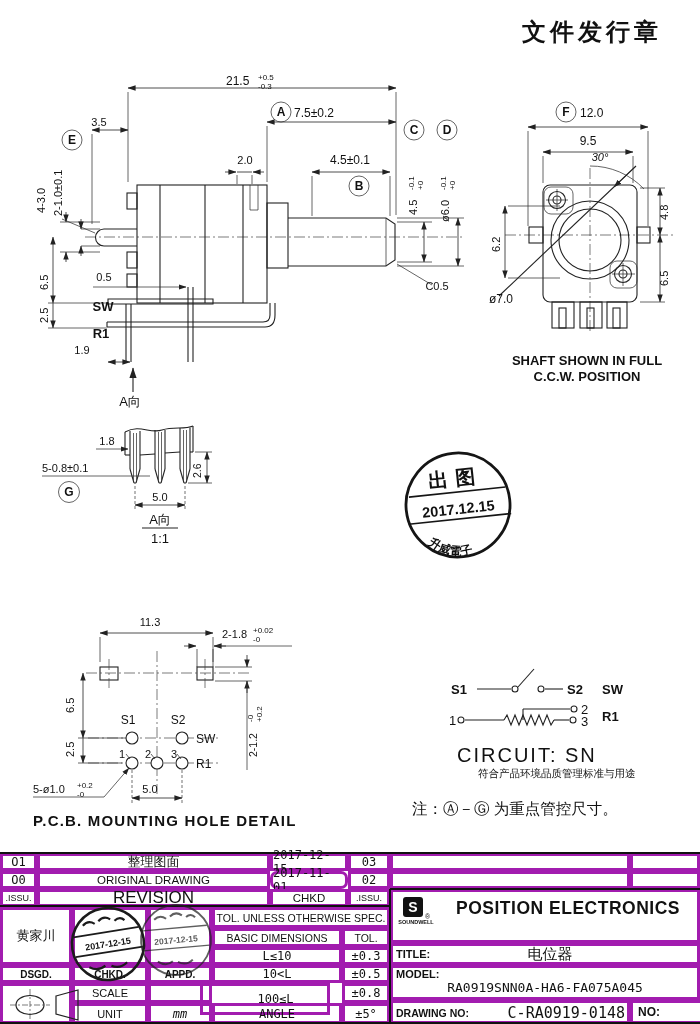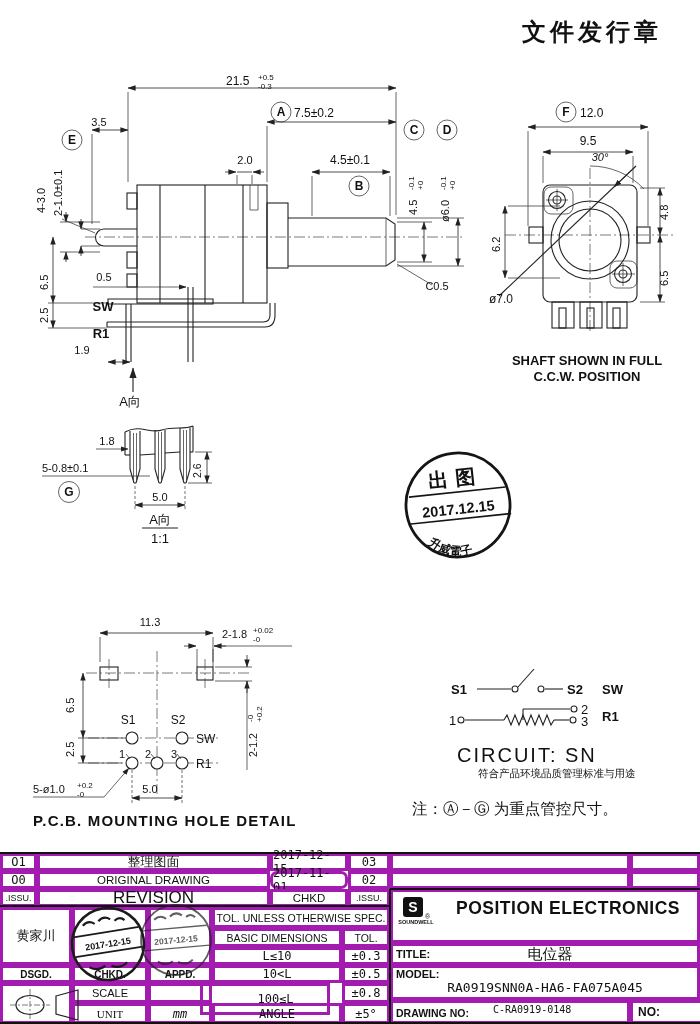--- a/index.html
+++ b/index.html
@@ -392,41 +392,41 @@
   <div class="c lbl-sm" style="left:0;top:965px;width:72px;height:18px;font-size:10px;">DSGD.</div>
   <div class="c lbl-sm" style="left:72px;top:965px;width:76px;height:18px;font-size:10px;">CHKD.</div>
   <div class="c lbl-sm" style="left:148px;top:965px;width:64px;height:18px;font-size:10px;">APPD.</div>
   <div class="c mono" style="left:212px;top:965px;width:130px;height:18px;">10&lt;L</div>
   <div class="c mono" style="left:342px;top:965px;width:48px;height:18px;">±0.5</div>
   <div class="c" style="left:0;top:983px;width:72px;height:41px;"></div>
   <div class="c" style="left:72px;top:983px;width:76px;height:20px;font-size:11px;">SCALE</div>
   <div class="c" style="left:148px;top:983px;width:64px;height:20px;"></div>
   <div class="c mono" style="left:200px;top:983px;width:130px;height:32px;padding-left:21px;">100≤L</div>
   <div class="c mono" style="left:342px;top:983px;width:48px;height:20px;">±0.8</div>
-  <div class="c" style="left:72px;top:1003px;width:76px;height:21px;font-size:11px;font-family:Liberation Serif, serif;">UNIT</div>
+  <div class="c" style="left:72px;top:1003px;width:76px;height:21px;font-size:11px;">UNIT</div>
   <div class="c mono" style="left:148px;top:1003px;width:64px;height:21px;font-style:italic;">mm</div>
   <div class="c mono" style="left:212px;top:1003px;width:130px;height:21px;">ANGLE</div>
   <div class="c mono" style="left:342px;top:1003px;width:48px;height:21px;">±5°</div>
 </div>
 
 <div>
   <div class="c" style="left:390px;top:889px;width:310px;height:54px;"></div>
   <div style="position:absolute;left:403px;top:897px;width:20px;height:20px;background:#111;border-radius:3px;color:#fff;display:flex;align-items:center;justify-content:center;font-weight:bold;font-size:14px;">S</div>
   <div style="position:absolute;left:396px;top:919px;width:40px;text-align:center;font-size:5.5px;font-weight:bold;">SOUNDWELL</div>
   <div style="position:absolute;left:425px;top:913px;font-size:7px;">®</div>
   <div style="position:absolute;left:440px;top:898px;width:256px;font-size:17.5px;font-weight:bold;letter-spacing:0.5px;text-align:center;">POSITION ELECTRONICS</div>
   <div class="c" style="left:390px;top:943px;width:310px;height:22px;"></div>
   <div style="position:absolute;left:396px;top:948px;font-size:11px;font-weight:bold;">TITLE:</div>
   <div style="position:absolute;left:460px;top:945px;width:180px;text-align:center;font-size:15px;">电位器</div>
   <div class="c" style="left:390px;top:965px;width:310px;height:35px;"></div>
   <div style="position:absolute;left:396px;top:968px;font-size:11px;font-weight:bold;">MODEL:</div>
   <div class="mono" style="position:absolute;left:400px;top:980px;width:290px;text-align:center;font-size:13px;">RA0919SNN0A-HA6-FA075A045</div>
   <div class="c" style="left:390px;top:1000px;width:240px;height:24px;"></div>
   <div style="position:absolute;left:396px;top:1007px;font-size:10.5px;font-weight:bold;">DRAWING NO:</div>
-  <div class="mono" style="position:absolute;left:465px;top:1004px;width:160px;text-align:left;font-size:10px;padding-left:28px;">C-RA0919-0148</div>
+  <div class="mono" style="position:absolute;left:465px;top:1004px;width:160px;text-align:right;font-size:15px;">C-RA0919-0148</div>
   <div class="c l" style="left:630px;top:1000px;width:84px;height:24px;font-size:12px;font-weight:bold;">NO:</div>
 </div>
 
 <div class="bar" style="left:0;top:852px;width:700px;height:2px;"></div>
 <div class="bar" style="left:0;top:905px;width:390px;height:2px;"></div>
 <div class="bar" style="left:389px;top:889px;width:2px;height:135px;"></div>
 <div class="bar" style="left:390px;top:888px;width:310px;height:2px;"></div>
 <div class="bar" style="left:0;top:1022px;width:700px;height:2px;"></div>
 
 <svg width="260" height="130" viewBox="0 0 260 130" style="left:60px;top:900px;pointer-events:none;">

